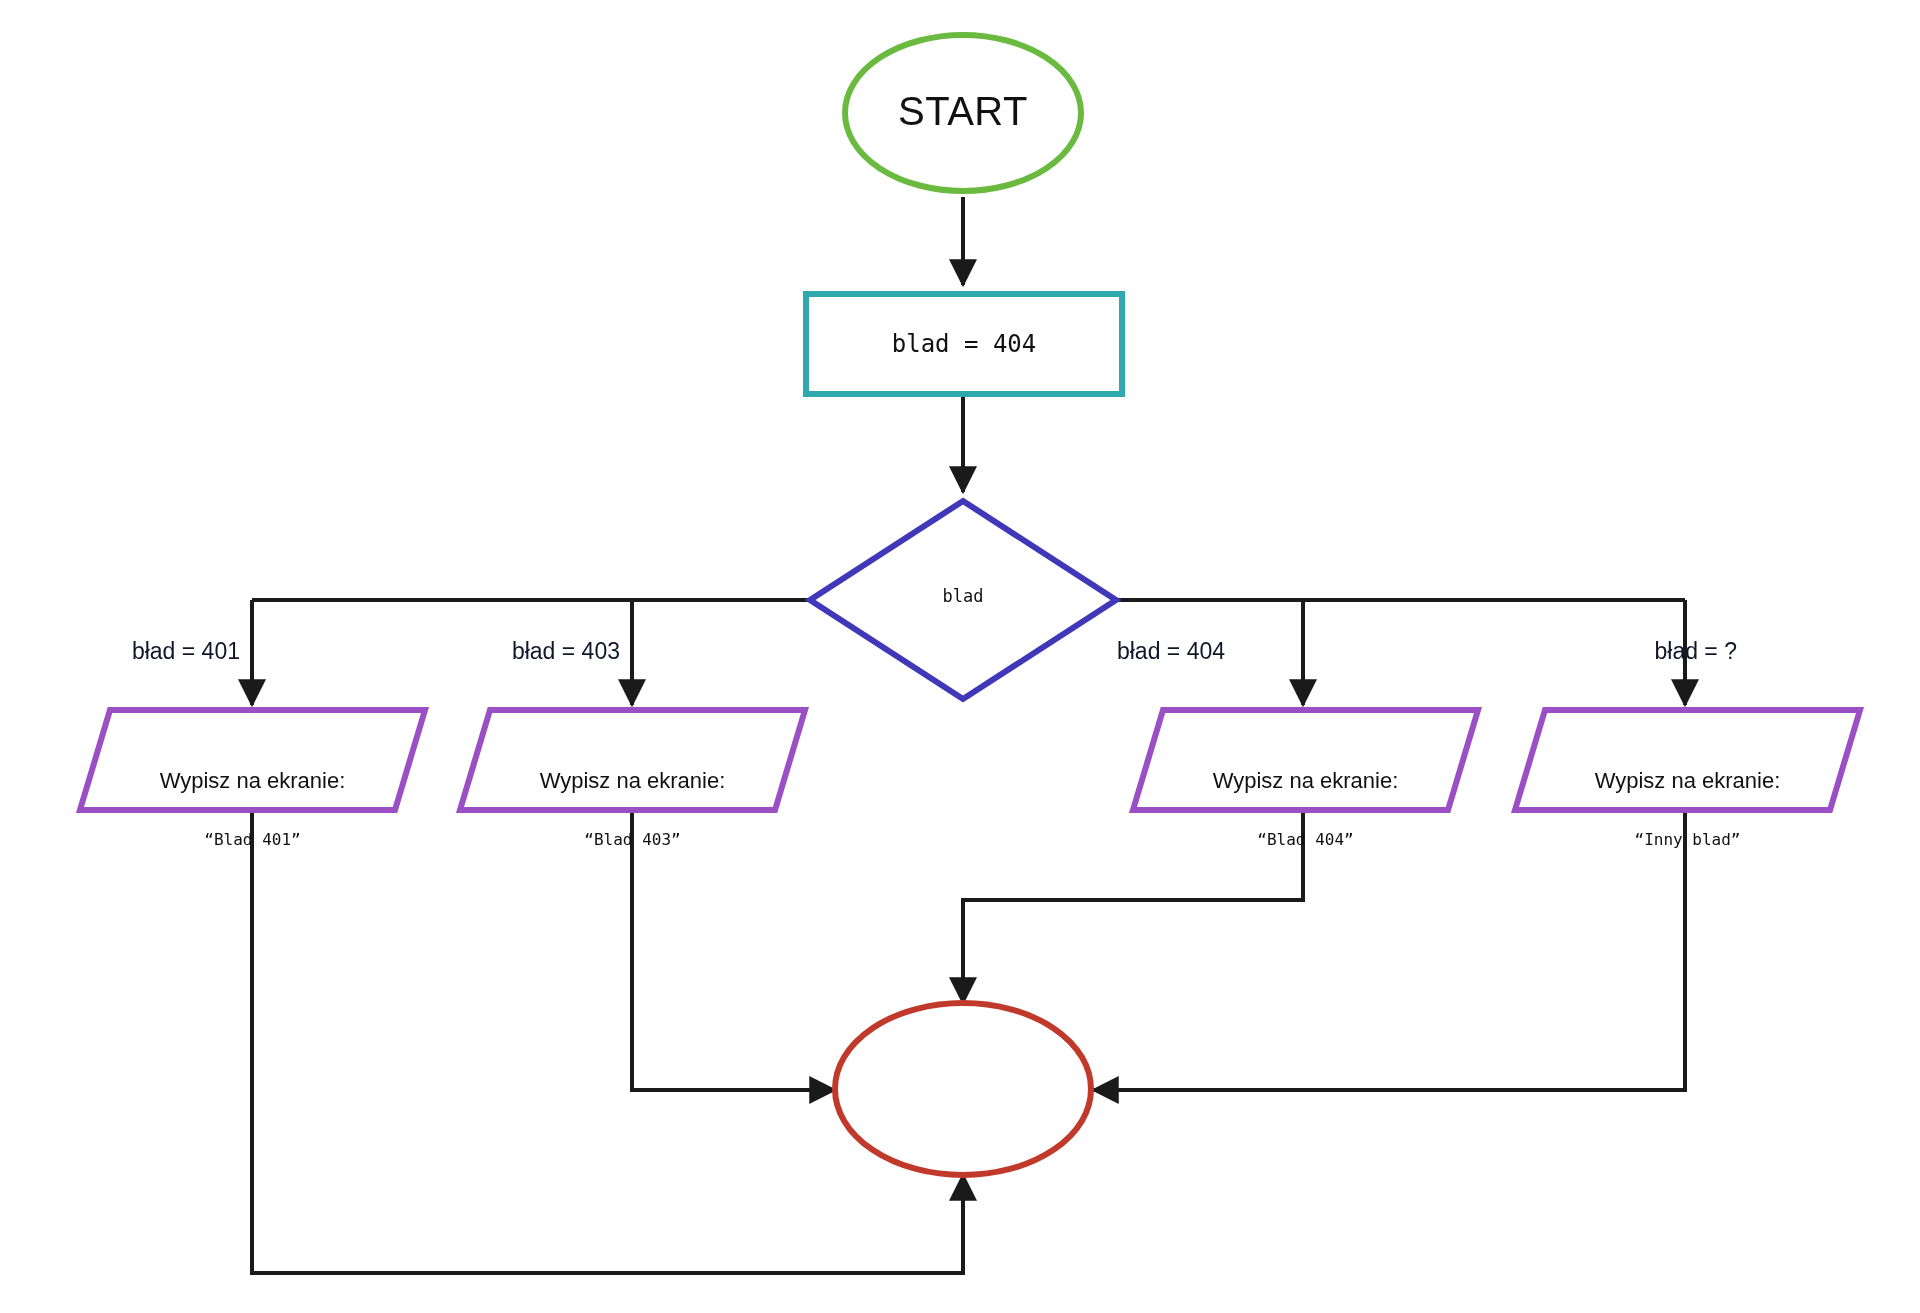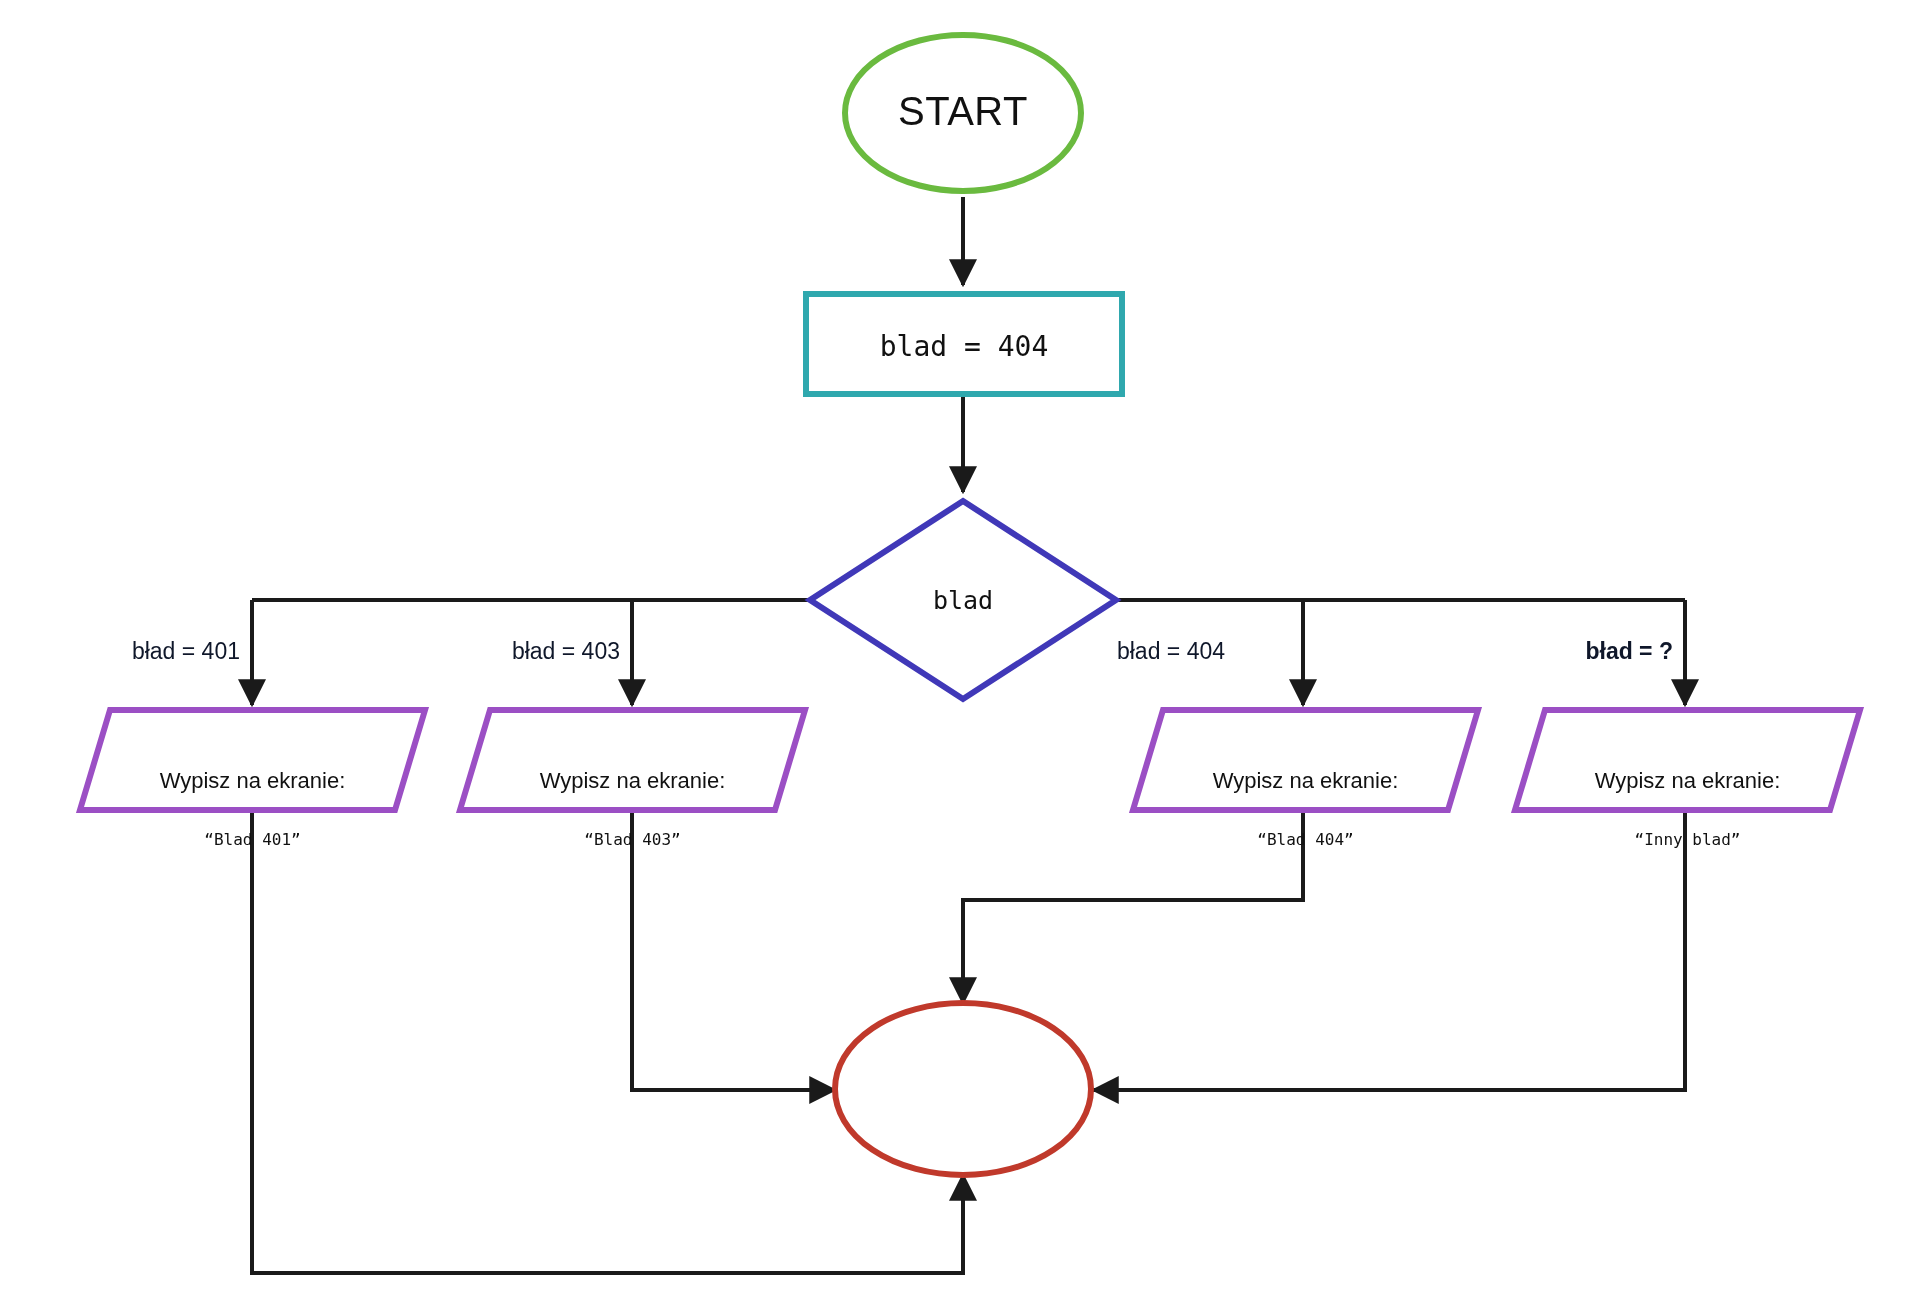--- a/index.html
+++ b/index.html
@@ -38,24 +38,24 @@
     font-family: "DejaVu Sans Mono", "Liberation Mono", monospace;
   }
   .sans {
     font-family: "Liberation Sans", sans-serif;
   }
   .terminal-text {
     font-size: 40px;
     letter-spacing: 0.5px;
   }
   .process-text {
-    font-size: 28px;
+    font-size: 24px;
   }
   .decision-text {
-    font-size: 25px;
+    font-size: 17px;
   }
   .io-line1 {
     font-size: 22px;
   }
   .io-line2 {
     font-size: 16px;
   }
   .edge-label {
     position: absolute;
     font-size: 23px;
@@ -147,15 +147,15 @@
     <div class="io-line2 mono">“Inny blad”</div>
   </div>
 
 
   <div class="edge-label" style="left:0px; top:638px; width:240px;">bład = 401</div>
 
   <div class="edge-label" style="left:380px; top:638px; width:240px;">bład = 403</div>
 
   <div class="edge-label" style="left:1051px; top:638px; width:240px;text-align:center;">bład = 404</div>
 
-  <div class="edge-label" style="left:1433px; top:638px; width:240px;font-weight:bold;">bład = ?</div>
+  <div class="edge-label" style="left:1497px; top:638px; width:240px;">bład = ?</div>
 
 </div>
 
 </body></html>

